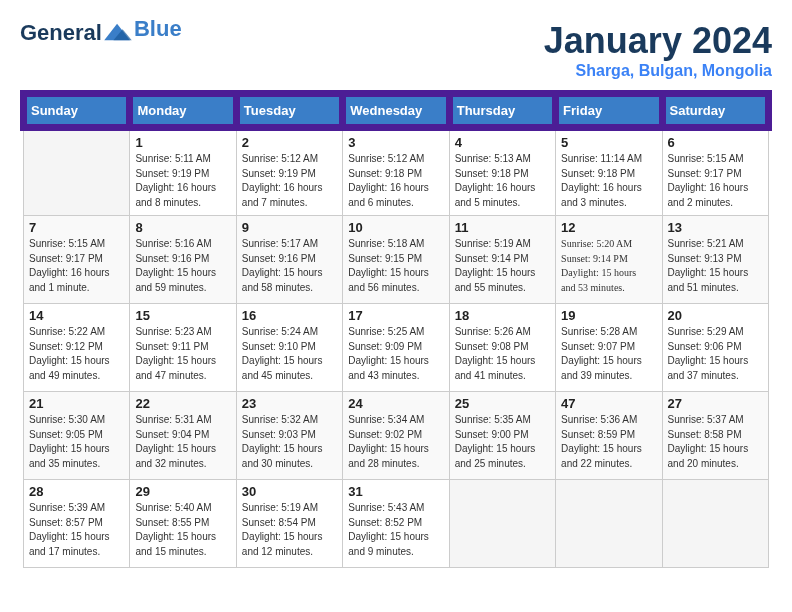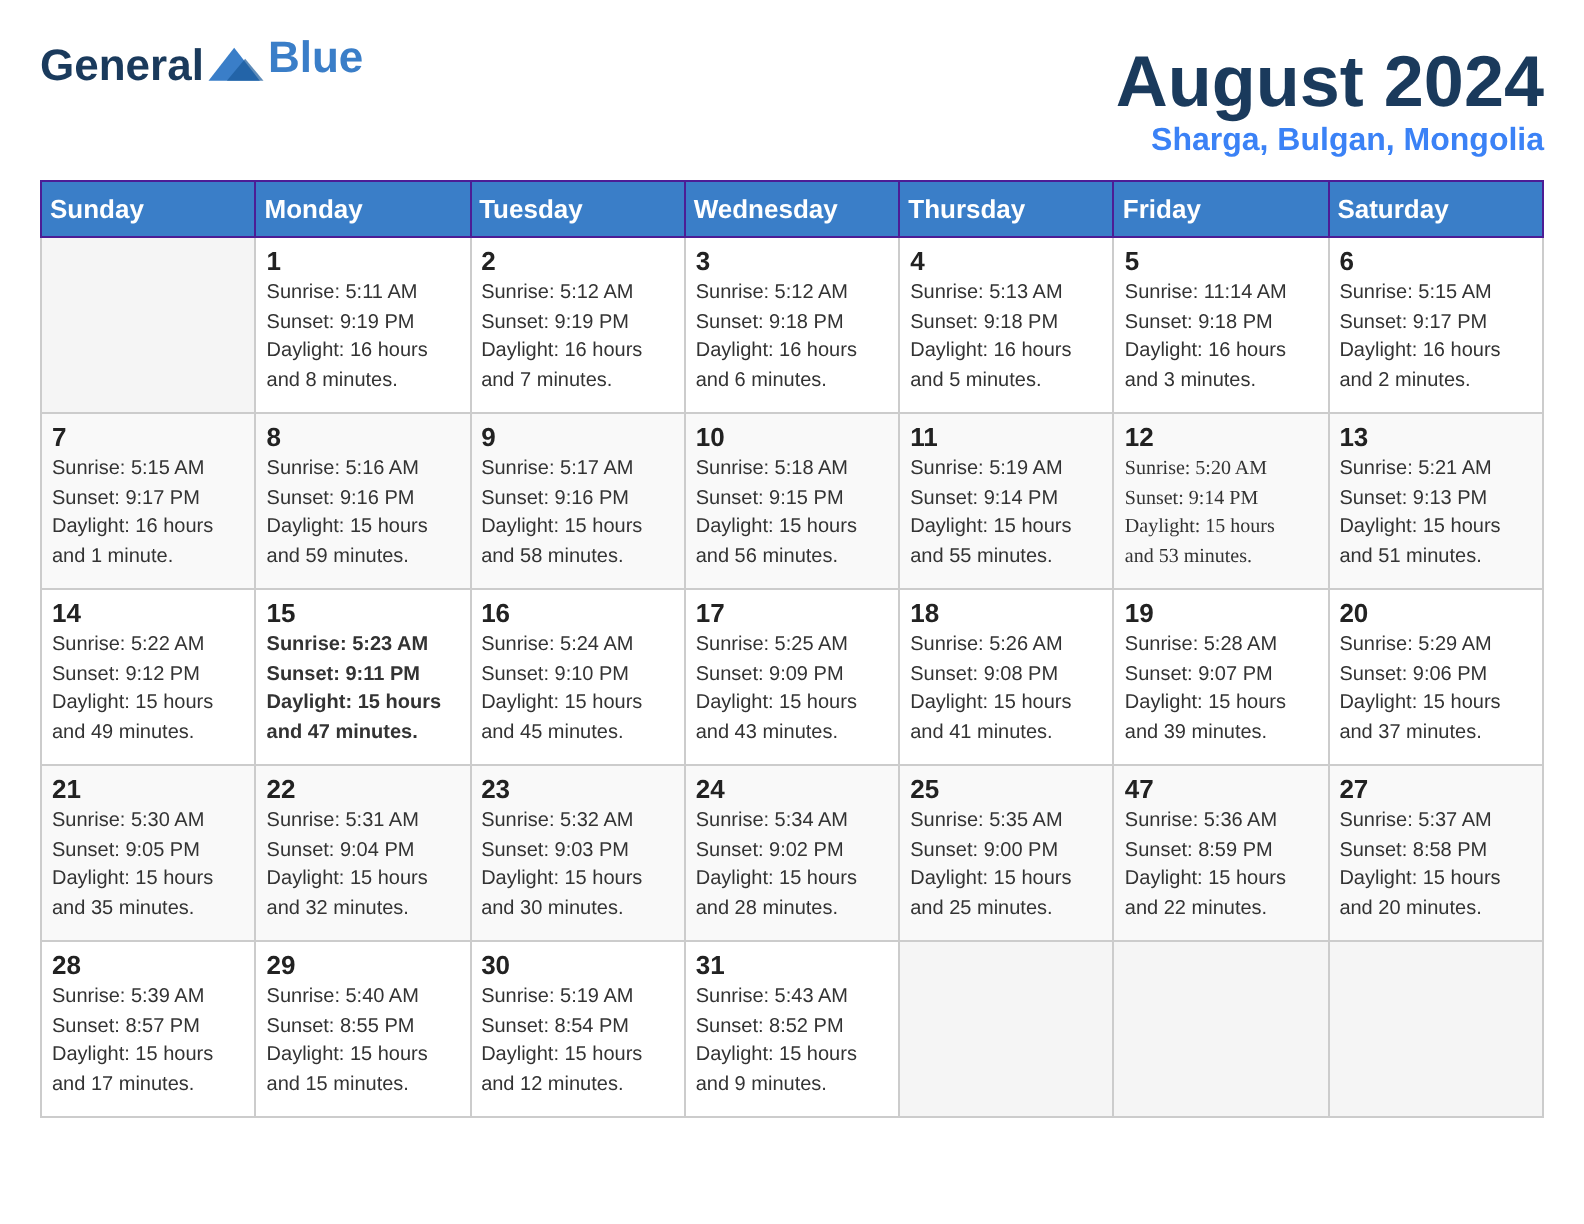--- a/index.html
+++ b/index.html
@@ -53,21 +53,21 @@
       border-collapse: collapse;
       table-layout: fixed;
     }
     th {
       background: #3a7ec8;
       color: #fff;
       font-size: 13px;
       font-weight: bold;
       padding: 6px 4px;
       text-align: left;
-      border: 1px solid #4c1d95;
+      border: 7px solid #4c1d95;
     }
     td {
       border: 1px solid #ccc;
       vertical-align: top;
       padding: 4px 5px;
       font-size: 10.5px;
       color: #222;
       height: 88px;
       background: #fff;
     }
@@ -101,21 +101,21 @@
     <div class="logo-text">
       <span class="logo-general">General</span>
       <svg class="logo-icon" viewBox="0 0 30 24">
         <polygon points="14,2 28,20 0,20" fill="#3a7ec8"></polygon>
         <polygon points="20,8 30,20 10,20" fill="#1a5a9a" opacity="0.7"></polygon>
       </svg>
     </div>
     <span class="logo-blue" style="font-size:22px;font-weight:bold;color:#3a7ec8;margin-top:-4px;margin-left:2px;">Blue</span>
   </div>
   <div class="title-block">
-    <div class="month-title">August 2024</div>
+    <div class="month-title">January 2024</div>
     <div class="location">Sharga, Bulgan, Mongolia</div>
   </div>
 </div>
 
 <table>
   <thead>
     <tr>
     <th>Sunday</th>
         <th>Monday</th>
         <th>Tuesday</th>
@@ -225,21 +225,21 @@
       <tr>
         <td>
           <span class="day-num">14</span>
           <div class="day-info" style="white-space: pre-line;">Sunrise: 5:22 AM
 Sunset: 9:12 PM
 Daylight: 15 hours
 and 49 minutes.</div>
         </td>
         <td>
           <span class="day-num">15</span>
-          <div class="day-info" style="white-space: pre-line; font-weight: bold;">Sunrise: 5:23 AM
+          <div class="day-info" style="white-space: pre-line;">Sunrise: 5:23 AM
 Sunset: 9:11 PM
 Daylight: 15 hours
 and 47 minutes.</div>
         </td>
         <td>
           <span class="day-num">16</span>
           <div class="day-info" style="white-space: pre-line;">Sunrise: 5:24 AM
 Sunset: 9:10 PM
 Daylight: 15 hours
 and 45 minutes.</div>

